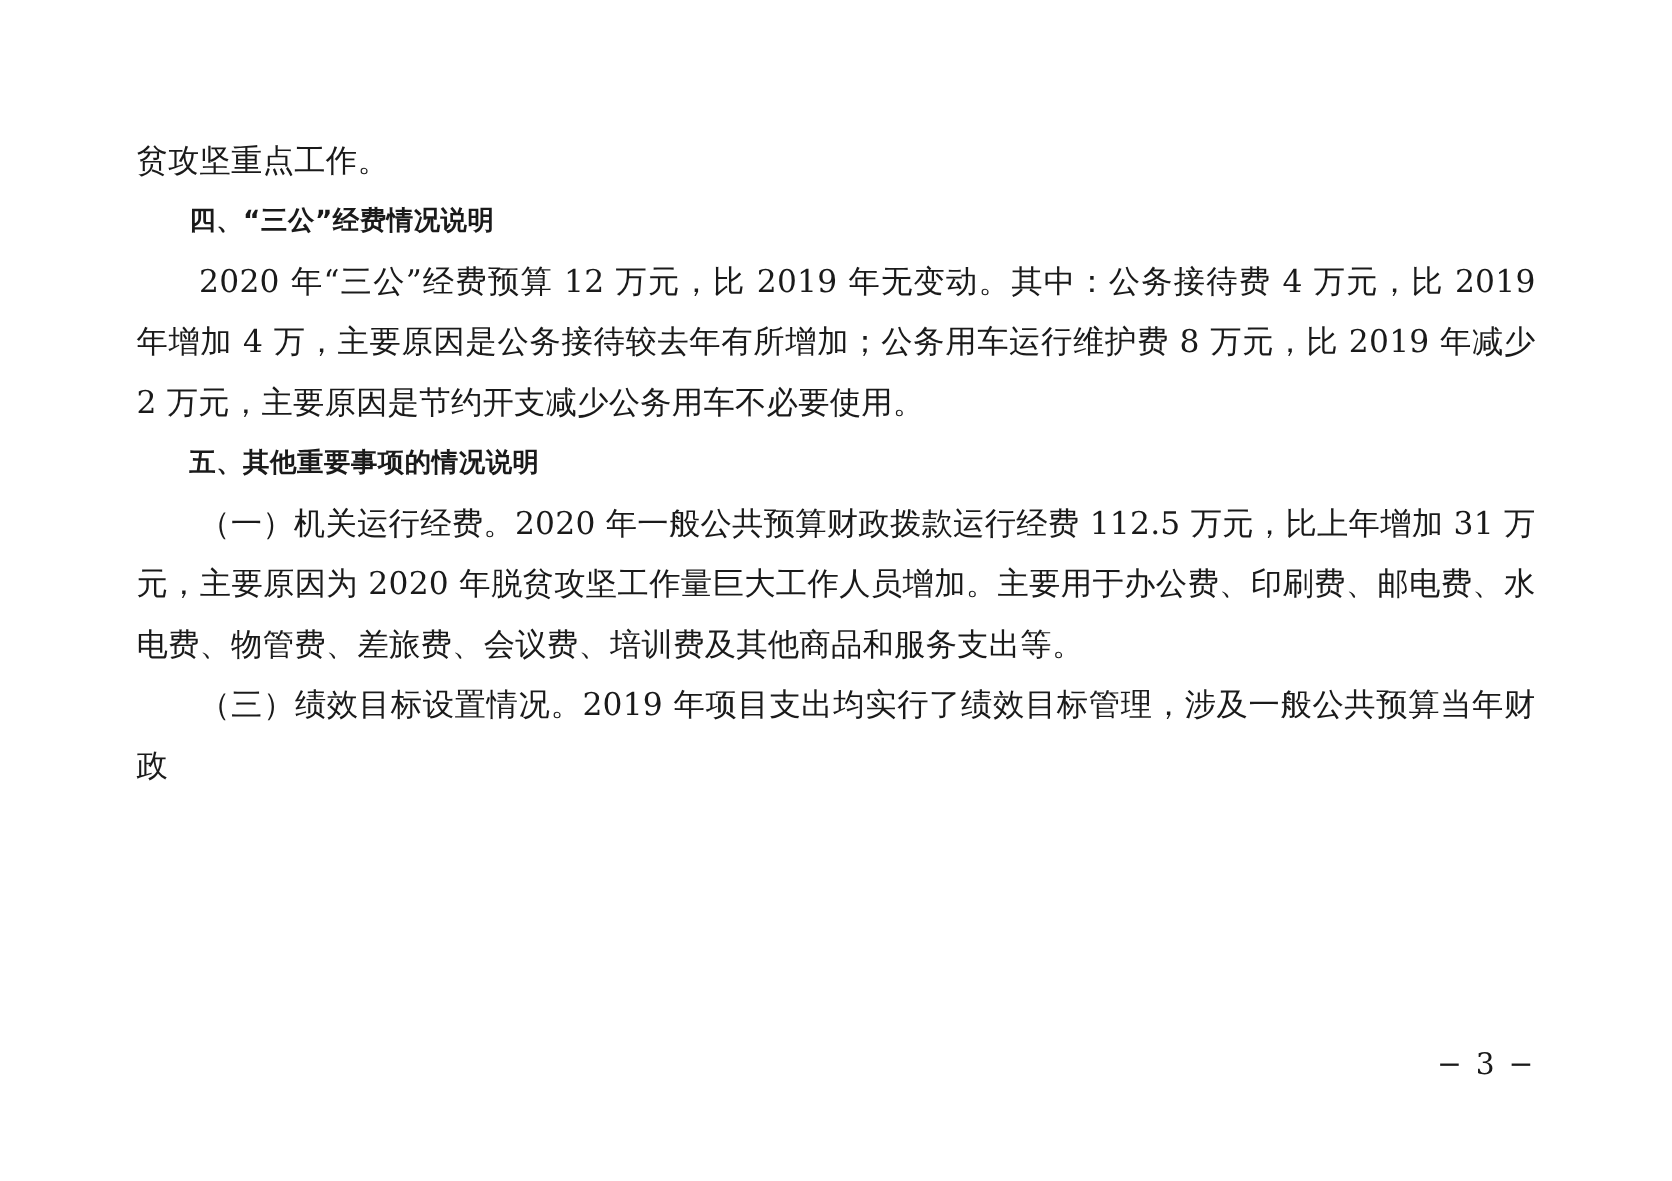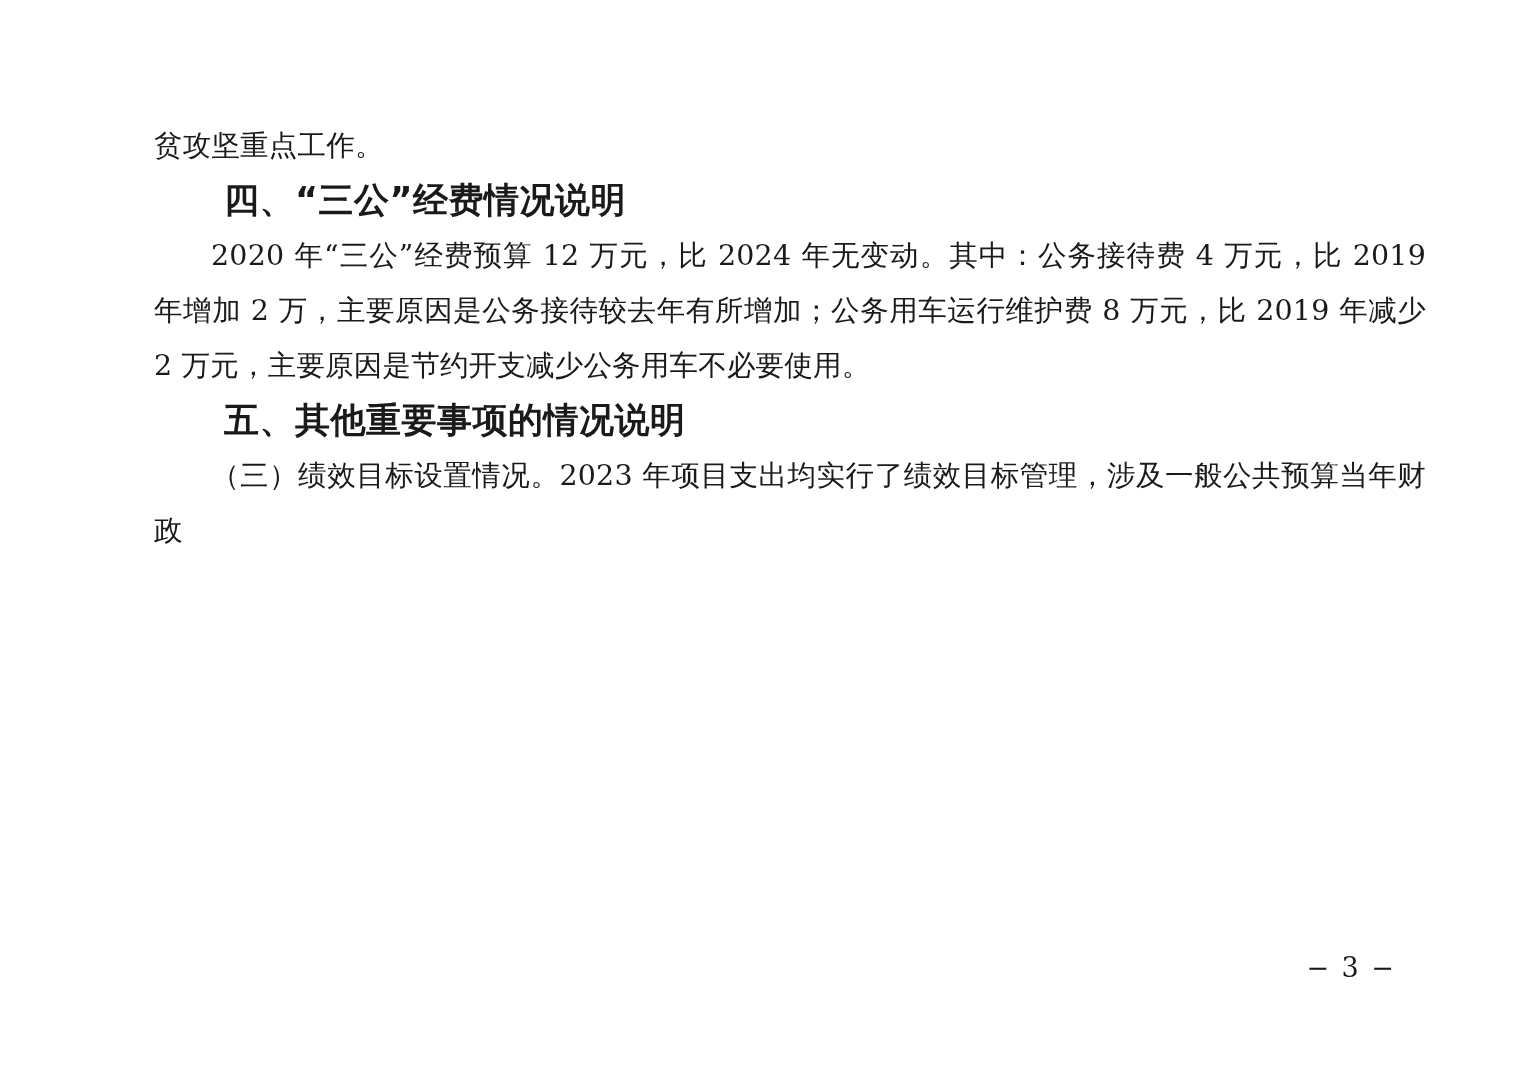--- a/index.html
+++ b/index.html
@@ -15,55 +15,55 @@
     font-family: "DejaVu Serif", "Liberation Serif", serif;
     color: #1a1a1a;
     box-sizing: border-box;
     overflow: hidden;
   }
   .content {
     position: absolute;
     left: 124px;
     top: 118px;
     width: 1272px;
-    margin-left: 30px;
   }
   p {
     margin: 0 0 0 0;
     font-size: 28.5px;
     line-height: 55px;
     text-align: justify;
     text-justify: inter-ideograph;
     letter-spacing: 0.2px;
   }
   .indent {
     text-indent: 2em;
   }
   .heading {
     font-weight: bold;
     text-indent: 2em;
     font-family: "DejaVu Sans", "Liberation Sans", sans-serif;
-    font-size: 35px;
+    font-size: 24px;
     line-height: 55px;
     letter-spacing: 0.5px;
   }
   .pagenum {
     position: absolute;
     right: 124px;
     top: 952px;
     font-size: 27px;
     font-family: "DejaVu Serif", "Liberation Serif", serif;
     letter-spacing: 2px;
   }
 </style>
 </head>
 <body>
 
 <div class="page">
   <div class="content">
     <p class="plain">贫攻坚重点工作。</p>
     <p class="heading">四、“三公”经费情况说明</p>
-    <p class="indent">2020 年“三公”经费预算 12 万元，比 2024 年无变动。其中：公务接待费 4 万元，比 2019 年增加 2 万，主要原因是公务接待较去年有所增加；公务用车运行维护费 8 万元，比 2019 年减少 2 万元，主要原因是节约开支减少公务用车不必要使用。</p>
+    <p class="indent">2020 年“三公”经费预算 12 万元，比 2019 年无变动。其中：公务接待费 4 万元，比 2019 年增加 4 万，主要原因是公务接待较去年有所增加；公务用车运行维护费 8 万元，比 2019 年减少 2 万元，主要原因是节约开支减少公务用车不必要使用。</p>
     <p class="heading">五、其他重要事项的情况说明</p>
-    <p class="indent">（三）绩效目标设置情况。2023 年项目支出均实行了绩效目标管理，涉及一般公共预算当年财政</p>
+    <p class="indent">（一）机关运行经费。2020 年一般公共预算财政拨款运行经费 112.5 万元，比上年增加 31 万元，主要原因为 2020 年脱贫攻坚工作量巨大工作人员增加。主要用于办公费、印刷费、邮电费、水电费、物管费、差旅费、会议费、培训费及其他商品和服务支出等。</p>
+    <p class="indent">（三）绩效目标设置情况。2019 年项目支出均实行了绩效目标管理，涉及一般公共预算当年财政</p>
   </div>
   <div class="pagenum">− 3 −</div>
 </div>
 
 </body></html>

